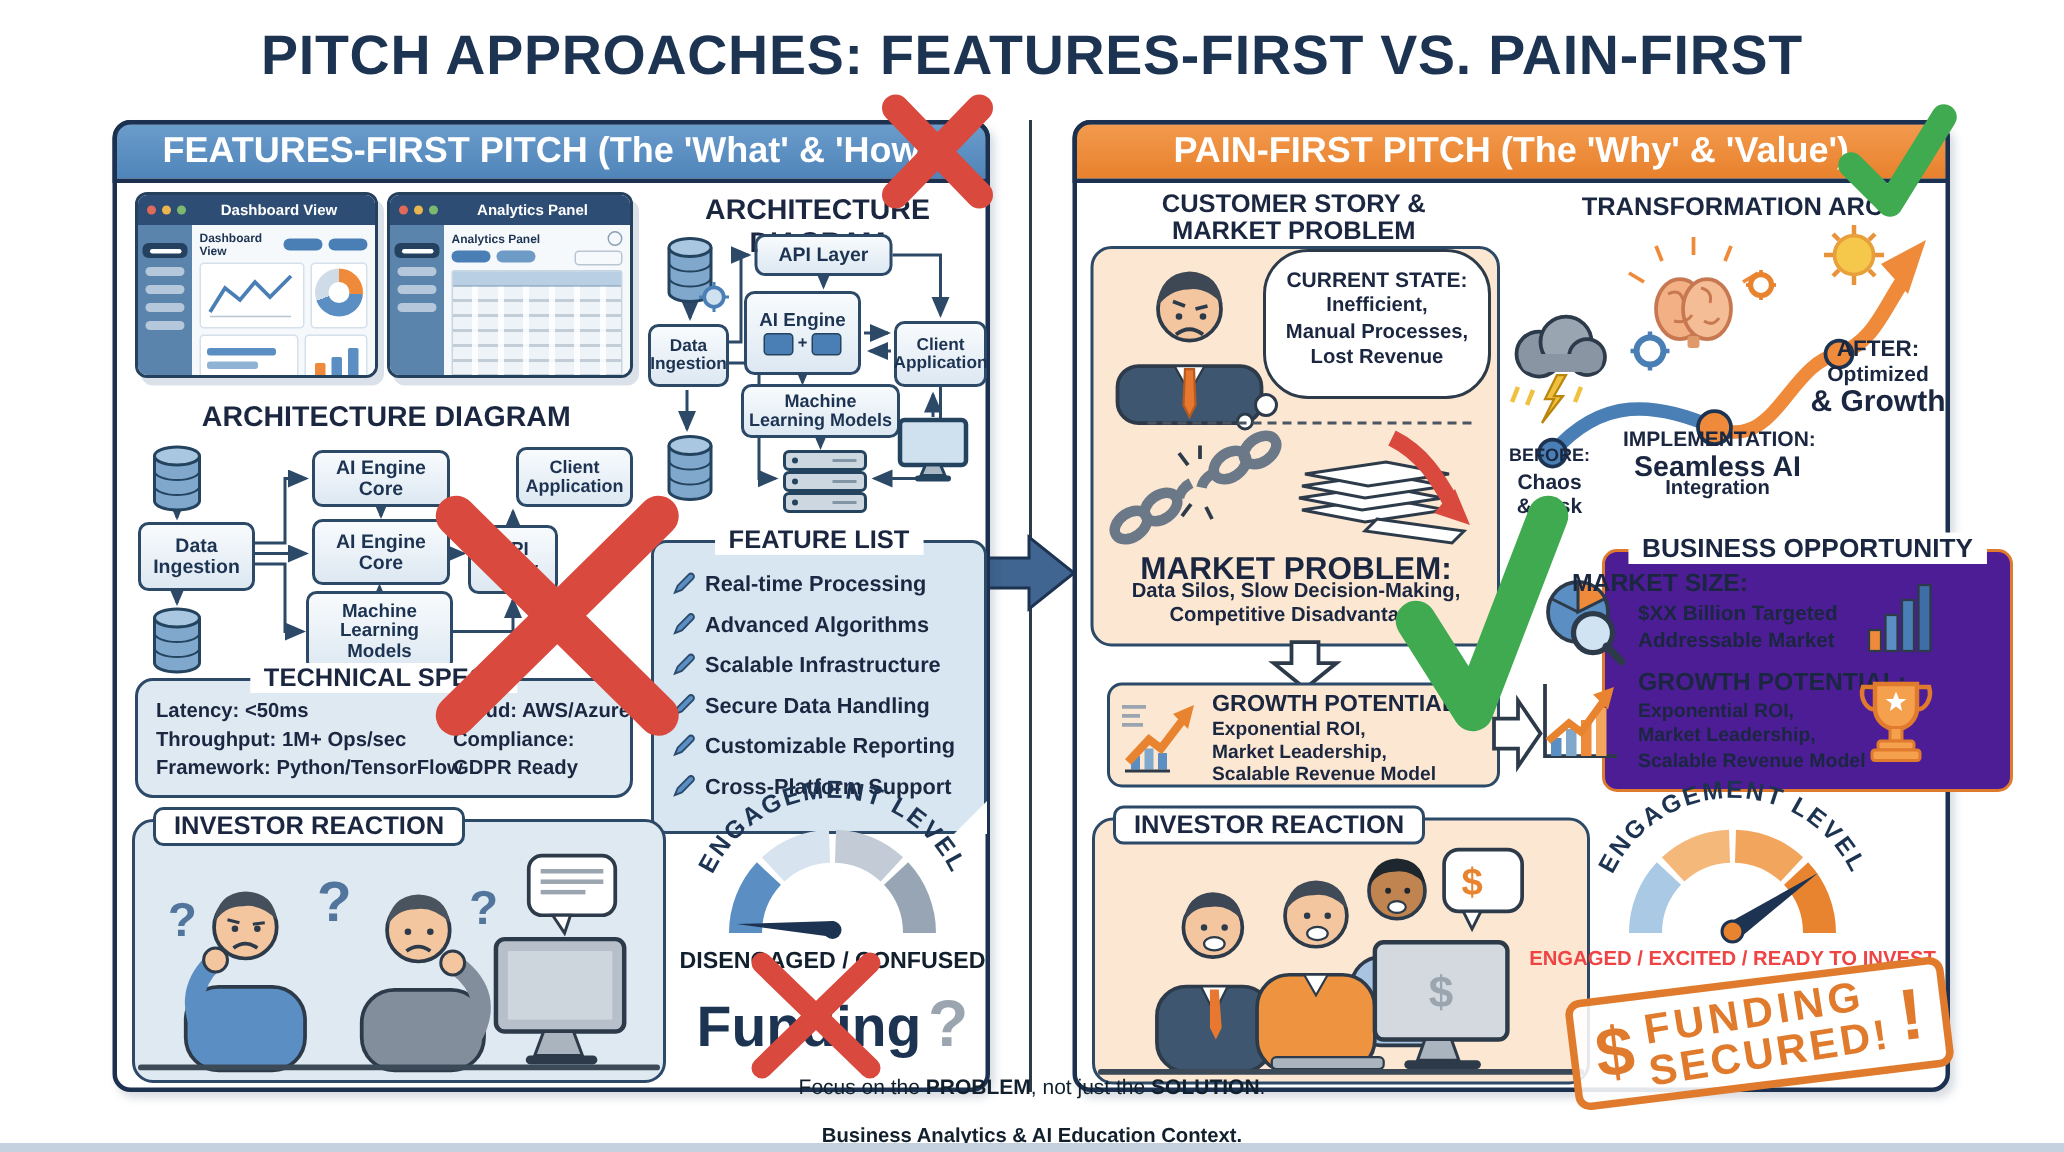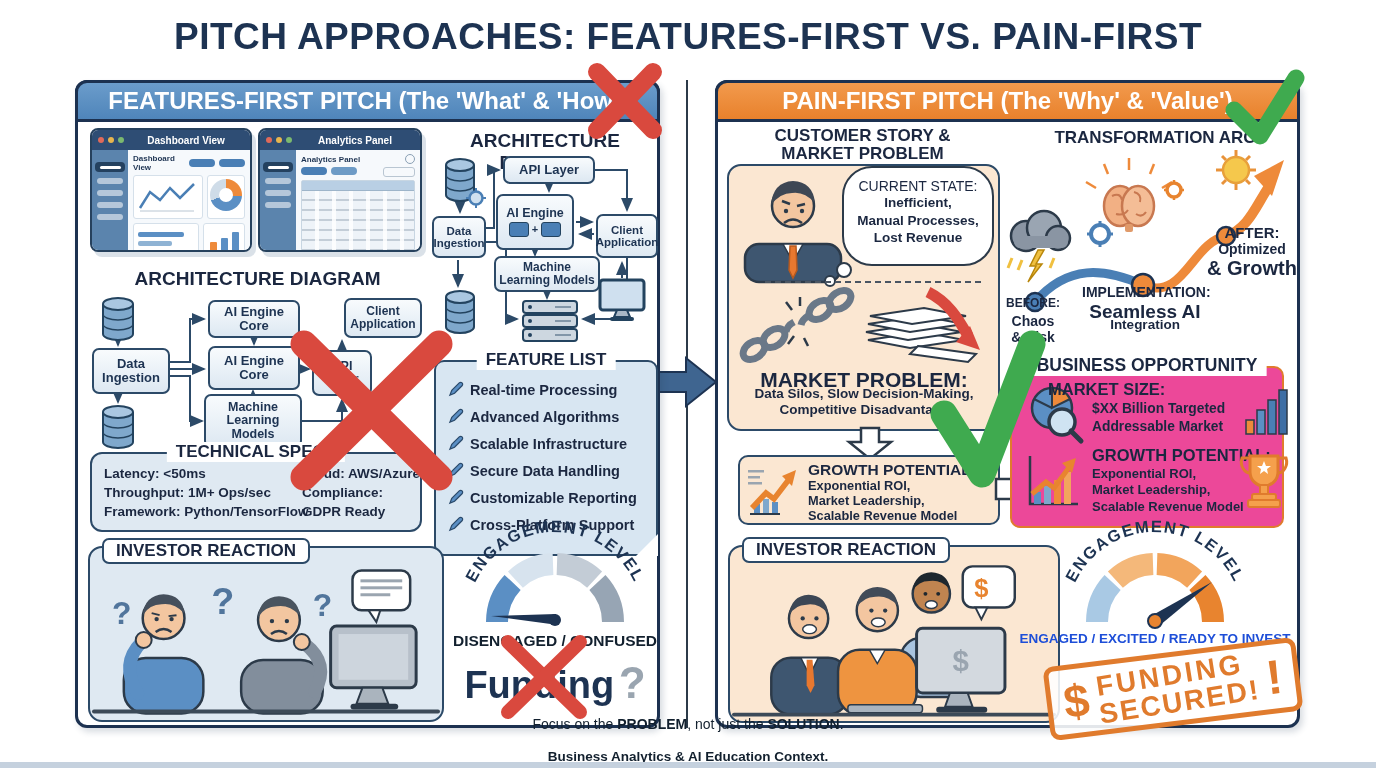--- a/index.html
+++ b/index.html
@@ -412,21 +412,21 @@
     <path d="M45,31 l8,3 M68,34 l-8,2" stroke="#2c3a49" stroke-width="2.5"></path>
     <circle cx="49" cy="41" r="2.2" fill="#2c3a49"></circle>
       <circle cx="65" cy="41" r="2.2" fill="#2c3a49"></circle>
     <path d="M47,53 Q56,46 65,53" fill="none" stroke="#2c3a49" stroke-width="2.5"></path>
     <rect x="8" y="74" width="96" height="38" rx="14" fill="#3e5670" stroke="#2c3a49" stroke-width="2.5"></rect>
     <path d="M46,74 L56,92 L66,74 Z" fill="#fff" stroke="#2c3a49" stroke-width="1.5"></path>
     <polygon points="53,76 59,76 60,100 56,108 52,100" fill="#e8782f" stroke="#b85a1f" stroke-width="1.5"></polygon>
   </svg>
 
   <div class="cloudbx" style="left:842px;top:166px;width:152px;height:100px;padding-top:10px">
-    <div style="font-size:14px;font-weight:normal">CURRENT STATE:</div>
+    <div style="font-size:14px;font-weight:bold">CURRENT STATE:</div>
     <div style="font-size:13.5px;line-height:1.3;font-weight:bold">
       <div>Inefficient,</div>
       <div>Manual Processes,</div>
       <div>Lost Revenue</div>
     </div>
   </div>
   <div class="tcirc" style="left:836px;top:262px;width:12px;height:12px"></div>
   <div class="tcirc" style="left:824px;top:275px;width:8px;height:8px"></div>
 
   <div class="abs" style="left:765px;top:281px;width:216px;border-top:2.5px dashed #4a5562"></div>
@@ -557,21 +557,21 @@
   <div class="shead" style="left:1000px;top:296px;width:66px;font-size:12px">BEFORE:</div>
   <div class="shead" style="left:1000px;top:313px;width:66px;font-size:14px">Chaos</div>
   <div class="shead" style="left:1000px;top:329px;width:66px;font-size:14px">&amp; Risk</div>
   <div class="shead" style="left:1082px;top:284px;width:126px;font-size:14px">IMPLEMENTATION:</div>
   <div class="shead" style="left:1082px;top:301px;width:126px;font-size:19px">Seamless AI</div>
   <div class="shead" style="left:1082px;top:317px;width:126px;font-size:13.5px">Integration</div>
   <div class="shead" style="left:1206px;top:224px;width:92px;font-size:15px">AFTER:</div>
   <div class="shead" style="left:1206px;top:241px;width:92px;font-size:14px">Optimized</div>
   <div class="shead" style="left:1206px;top:257px;width:92px;font-size:20px">&amp; Growth</div>
 
-  <div class="lbox" style="left:1010px;top:366px;width:274px;height:162px;background:#ec4899;border:2.5px solid #e07b2d;border-radius:10px">
+  <div class="lbox" style="left:1068px;top:366px;width:274px;height:162px;background:#4c1d95;border:2.5px solid #e07b2d;border-radius:10px">
     <div class="legend" style="left:50%;top:-13px;font-size:17.5px">BUSINESS OPPORTUNITY</div>
   </div>
   <svg style="left:1026px;top:384px" width="58" height="58" viewBox="0 0 58 58">
     <circle cx="26" cy="24" r="20" fill="#5b8fc4" stroke="#2c3a49" stroke-width="2.5"></circle>
     <path d="M26,24 L26,4 A20,20 0 0 1 44,15 Z" fill="#ee8a3a" stroke="#2c3a49" stroke-width="2"></path>
     <path d="M26,24 L8,15" stroke="#2c3a49" stroke-width="2"></path>
     <circle cx="36" cy="38" r="13" fill="#cfe3f2" stroke="#2c3a49" stroke-width="3.5"></circle>
     <line x1="45" y1="47" x2="55" y2="57" stroke="#2c3a49" stroke-width="5" stroke-linecap="round"></line>
   </svg>
   <div class="abs" style="left:1048px;top:380px;font-size:16.5px;font-weight:bold;color:#1b2740">MARKET SIZE:</div>
@@ -654,21 +654,21 @@
     </text>
     <g fill="none" stroke-width="22">
       <path d="M42,94 A58,58 0 0 1 57.6,54.4" stroke="#a9c9e4"></path>
       <path d="M60.4,51.6 A58,58 0 0 1 98,36.1" stroke="#f4b87a"></path>
       <path d="M102,36.1 A58,58 0 0 1 139.6,51.6" stroke="#f2a55c"></path>
       <path d="M142.4,54.4 A58,58 0 0 1 158,94" stroke="#e8842f"></path>
     </g>
     <polygon points="157,54 96,88 104,98" fill="#1d3352"></polygon>
     <circle cx="100" cy="93" r="7" fill="#e8842f" stroke="#1d3352" stroke-width="2"></circle>
   </svg>
-  <div class="shead" style="left:1005px;top:631px;width:300px;font-size:13.5px;color:#1d4ed8">ENGAGED / EXCITED / READY TO INVEST</div>
+  <div class="shead" style="left:1005px;top:631px;width:300px;font-size:13.5px;color:#ef4444">ENGAGED / EXCITED / READY TO INVEST</div>
 
   <div class="stamp" style="left:1046px;top:652px">
     <span style="font-size:46px;font-weight:bold">$</span>
     <span style="display:flex;flex-direction:column;line-height:1.0">
       <b style="font-size:28px;letter-spacing:3px;transform:rotate(-2deg)">FUNDING</b>
       <b style="font-size:28px;letter-spacing:2px;transform:rotate(-2deg)">SECURED!</b>
     </span>
     <span style="font-size:48px;font-weight:bold">!</span>
   </div>
 

